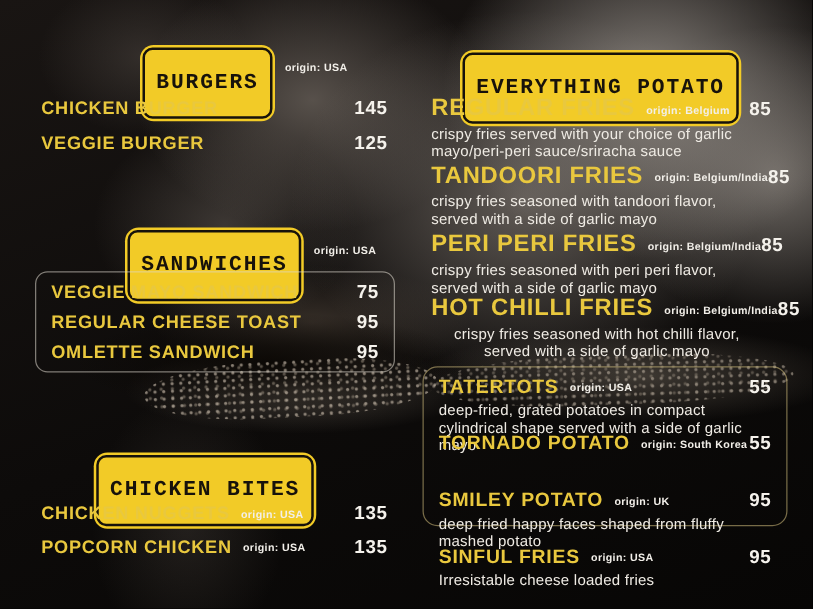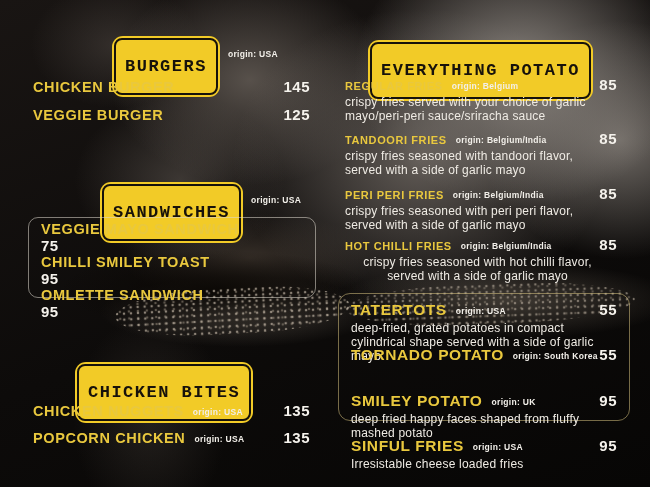--- a/index.html
+++ b/index.html
@@ -65,29 +65,29 @@
   .price{color:#F5F2EC;font-weight:bold;font-size:15px;letter-spacing:.5px;}
   .desc{color:#EFEBE4;font-size:12px;line-height:1.18;margin-top:2px;max-width:265px;letter-spacing:.2px;}
 
   
   .sand-box{
     position:absolute;left:28px;top:217px;width:288px;height:81px;
     border:1px solid rgba(222,216,205,0.55);border-radius:10px;
     display:flex;flex-direction:column;justify-content:space-around;
     padding:3px 12px;box-sizing:border-box;
   }
-  .sand-box .row{position:static;left:auto;width:100%;flex-direction:column;}
+  .sand-box .row{position:static;left:auto;width:100%;}
   .potato-box{
     position:absolute;left:338px;top:293px;width:292px;height:128px;
     border:1px solid rgba(230,208,135,0.5);border-radius:12px;box-sizing:border-box;
   }
   
   .r-item{position:absolute;left:345px;width:272px;}
   .r-item .name-row{display:flex;justify-content:space-between;align-items:baseline;}
-  .r-item .item-name{font-size:11px;}
+  .r-item .item-name{font-size:19px;}
   .b-item{position:absolute;left:12px;width:266px;}
   .b-item .name-row{display:flex;justify-content:space-between;align-items:baseline;}
   .b-item .item-name{font-size:15.5px;}
 </style>
 </head>
 <body>
 
 <div class="stage">
   <div class="photo-bg"></div>
   <div class="pan-shadow"></div>
@@ -114,21 +114,21 @@
       <span class="pill-text">SANDWICHES</span>
     </span>
     <span class="origin">origin: USA</span>
   </div>
   <div class="sand-box">
     <div class="row">
       <span class="item-name">VEGGIE MAYO SANDWICH</span>
       <span class="price">75</span>
     </div>
     <div class="row">
-      <span class="item-name">CHILLI SMILEY TOAST</span>
+      <span class="item-name">REGULAR CHEESE TOAST</span>
       <span class="price">95</span>
     </div>
     <div class="row">
       <span class="item-name">OMLETTE SANDWICH</span>
       <span class="price">95</span>
     </div>
   </div>
 
   <div class="header-row" style="top:362px;left:75px;">
     <span class="pill">

